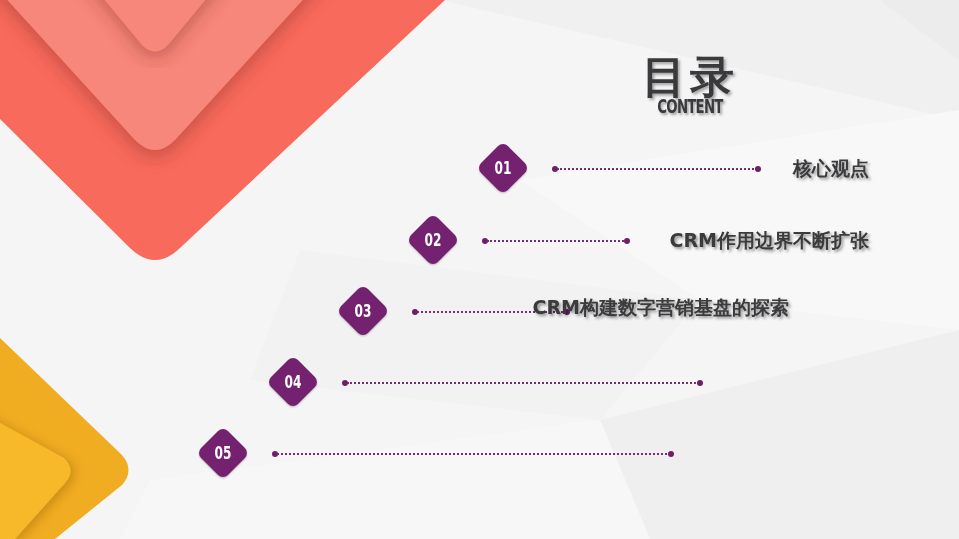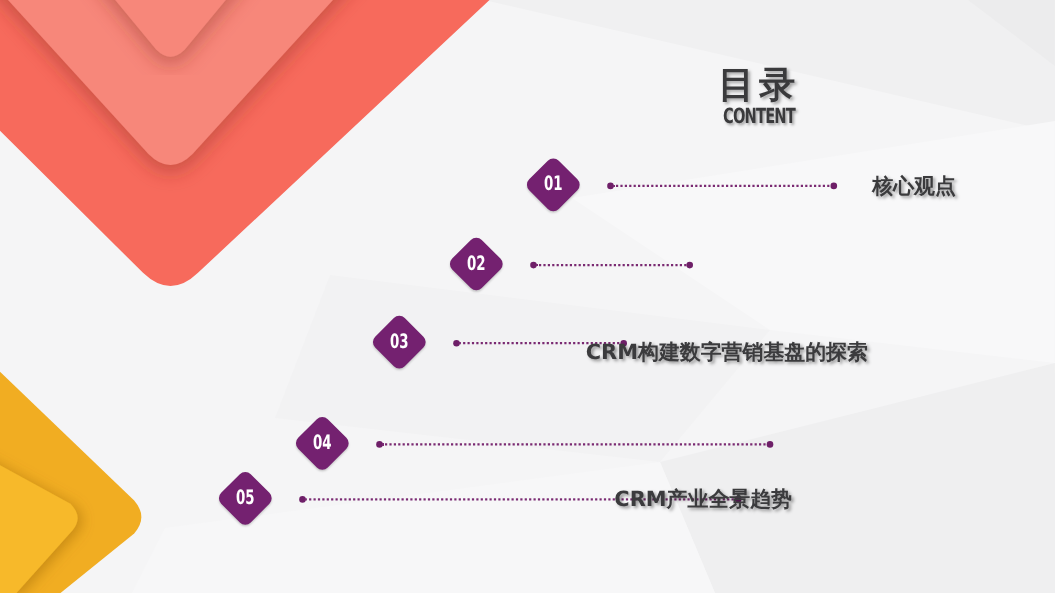--- a/index.html
+++ b/index.html
@@ -6,21 +6,21 @@
     body {
       width: 959px; height: 539px; overflow: hidden; position: relative;
       background: #f5f5f6;
       font-family: "DejaVu Sans", "Liberation Sans", sans-serif;
     }
     .bg-facets { position: absolute; inset: 0; z-index: 0; }
     .deco { position: absolute; inset: 0; z-index: 1; pointer-events: none; }
 
     .title-block { position: absolute; left: 600px; top: 58px; width: 180px; text-align: center; z-index: 3; }
     .title-main {
-      font-size: 33px; font-weight: bold; color: #3a3a3c; letter-spacing: 4px;
+      font-size: 44px; font-weight: bold; color: #3a3a3c; letter-spacing: 4px;
       text-shadow: 2px 2px 3px rgba(0,0,0,0.35); line-height: 38px;
       font-family: "DejaVu Sans", sans-serif;
     }
     .title-sub {
       font-family: "DejaVu Sans Condensed", "DejaVu Sans", sans-serif;
       font-size: 19px; font-weight: bold; color: #3a3a3c; line-height: 20px;
       transform: scaleX(0.78); letter-spacing: -1px;
       text-shadow: 2px 2px 3px rgba(0,0,0,0.35);
     }
 
@@ -93,39 +93,39 @@
   <div class="dot" style="left:755px;top:18px;"></div>
   <div class="toc-label" style="right:90px;top:8px;">核心观点</div>
 </div>
 
 <div class="toc-item" style="left:0;top:220px;width:959px;">
   <div class="badge" style="left:414px;top:1px;"></div>
   <div class="badge-num" style="left:406px;top:-7px;">02</div>
   <div class="dot" style="left:482px;top:18px;"></div>
   <div class="connector" style="left:487px;top:20px;width:140px;"></div>
   <div class="dot" style="left:624px;top:18px;"></div>
+  <div class="toc-label" style="right:90px;top:8px;">CRM作用边界不断扩张</div>
 </div>
 
 <div class="toc-item" style="left:0;top:291px;width:879px;">
   <div class="badge" style="left:344px;top:1px;"></div>
   <div class="badge-num" style="left:336px;top:-7px;">03</div>
   <div class="dot" style="left:412px;top:18px;"></div>
   <div class="connector" style="left:417px;top:20px;width:150px;"></div>
   <div class="dot" style="left:564px;top:18px;"></div>
-  <div class="toc-label" style="right:90px;top:16px;margin-left:36px;">CRM构建数字营销基盘的探索</div>
+  <div class="toc-label" style="right:90px;top:4px;margin-left:36px;">CRM构建数字营销基盘的探索</div>
 </div>
 
-<div class="toc-item" style="left:0;top:383px;width:812px;">
+<div class="toc-item" style="left:0;top:362px;width:812px;">
   <div class="badge" style="left:274px;top:1px;"></div>
   <div class="badge-num" style="left:266px;top:-7px;">04</div>
   <div class="dot" style="left:342px;top:18px;"></div>
   <div class="connector" style="left:347px;top:20px;width:352px;"></div>
   <div class="dot" style="left:697px;top:18px;"></div>
 </div>
 
 <div class="toc-item" style="left:0;top:433px;width:810px;">
   <div class="badge" style="left:204px;top:1px;"></div>
   <div class="badge-num" style="left:196px;top:-7px;">05</div>
   <div class="dot" style="left:272px;top:18px;"></div>
   <div class="connector" style="left:277px;top:20px;width:394px;"></div>
   <div class="dot" style="left:668px;top:18px;"></div>
-  <div class="toc-label" style="right:90px;top:8px;">CRM产业全景趋势</div>
 </div>
 
 </body></html>

